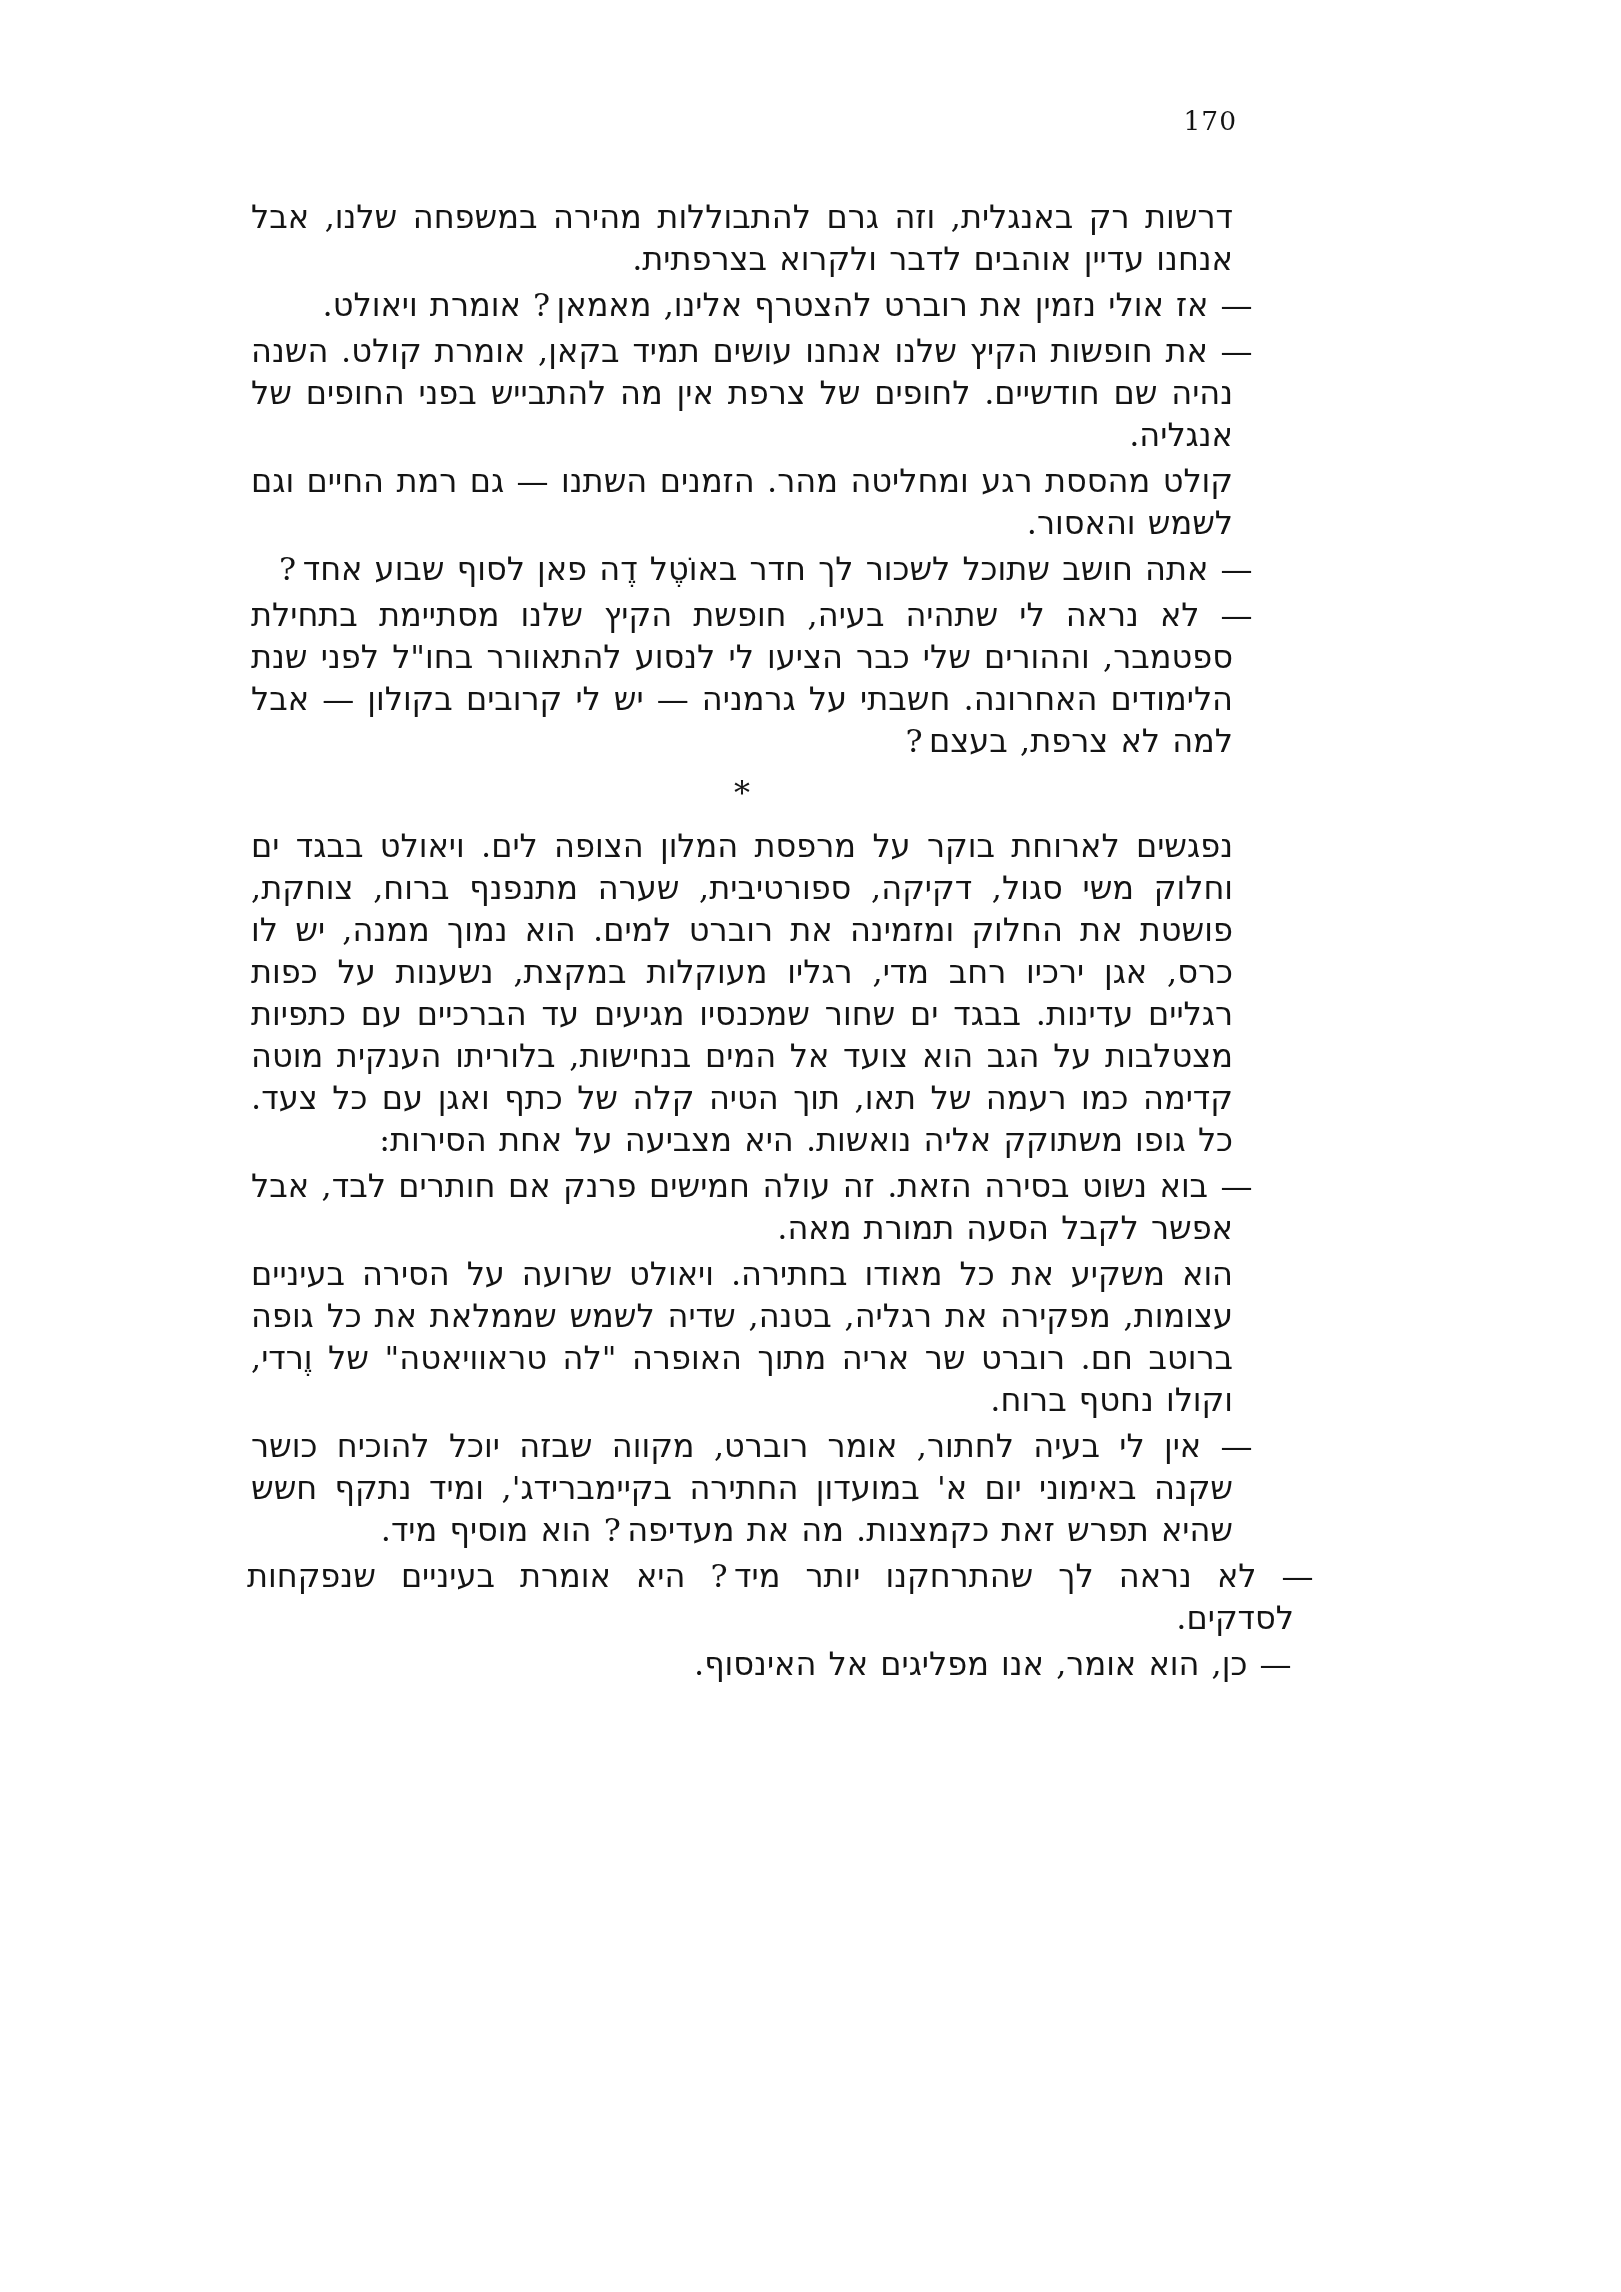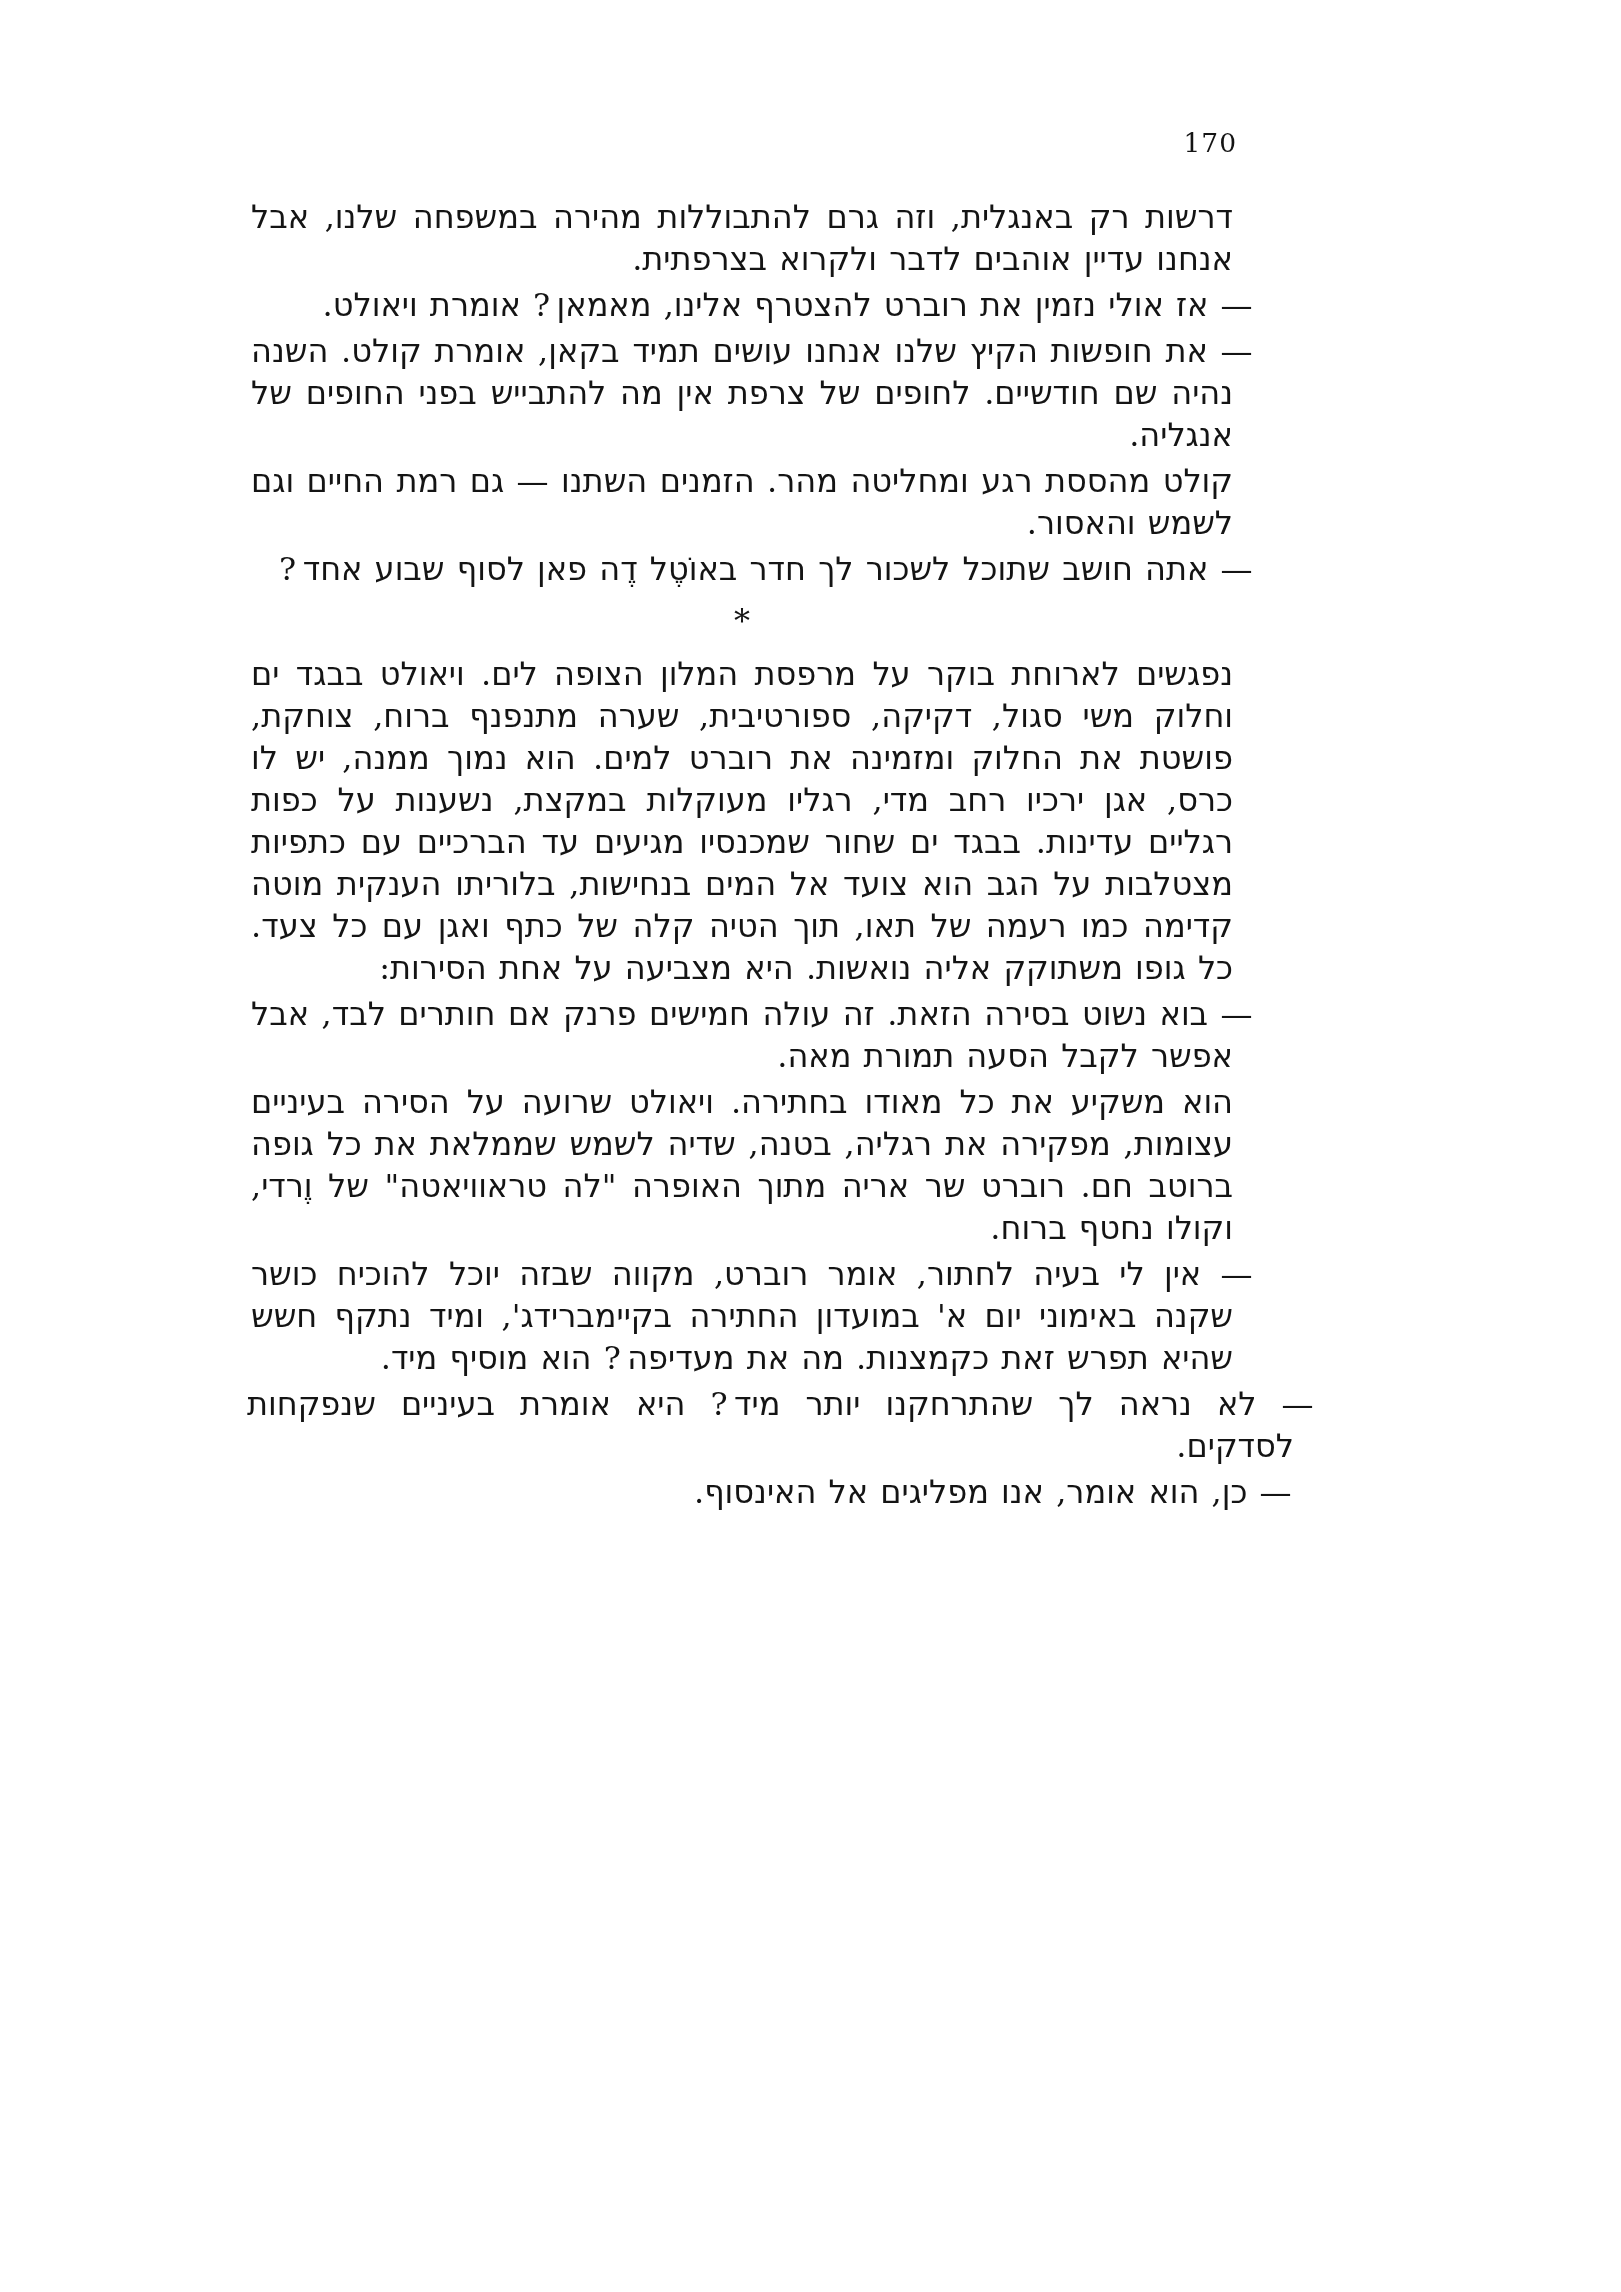--- a/index.html
+++ b/index.html
@@ -11,21 +11,21 @@
     position: relative;
     width: 1621px;
     height: 2293px;
     background: #ffffff;
     font-family: "DejaVu Serif", "DejaVu Sans", serif;
     color: #141414;
     overflow: hidden;
   }
   .page-number {
     position: absolute;
-    top: 127px;
+    top: 105px;
     right: 384px;
     font-size: 26.5px;
     letter-spacing: 1px;
     direction: ltr;
   }
   .text-block {
     position: absolute;
     top: 192px;
     right: 384px;
     width: 990px;
@@ -68,20 +68,21 @@
     <p class="para plain">דרשות רק באנגלית, וזה גרם להתבוללות מהירה במשפחה שלנו,  אבל אנחנו עדיין אוהבים לדבר ולקרוא בצרפתית.</p>
 
     <p class="para dialogue">— אז אולי נזמין את רוברט להצטרף אלינו, מאמאן ? אומרת ויאולט.</p>
 
     <p class="para dialogue">— את חופשות הקיץ שלנו אנחנו עושים תמיד בקאן, אומרת קולט.  השנה נהיה שם חודשיים. לחופים של צרפת אין מה להתבייש בפני החופים של אנגליה.</p>
 
     <p class="para plain">קולט מהססת רגע ומחליטה מהר. הזמנים השתנו  — גם רמת החיים וגם לשמש והאסור.</p>
 
     <p class="para dialogue">— אתה חושב שתוכל לשכור לך חדר באוֹטֶל דֶה פאן לסוף שבוע אחד ?</p>
 
+    <p class="para dialogue">— לא נראה לי שתהיה בעיה, חופשת הקיץ שלנו מסתיימת בתחילת ספטמבר, וההורים שלי כבר הציעו לי לנסוע להתאוורר בחו"ל לפני שנת הלימודים האחרונה. חשבתי על גרמניה — יש לי קרובים בקולון — אבל למה לא צרפת, בעצם ?</p>
 
     <div class="separator">*</div>
 
     <p class="para plain">נפגשים לארוחת בוקר על מרפסת המלון הצופה לים. ויאולט בבגד ים וחלוק משי סגול, דקיקה, ספורטיבית, שערה מתנפנף ברוח, צוחקת, פושטת את החלוק ומזמינה את רוברט למים. הוא נמוך ממנה, יש לו כרס, אגן ירכיו רחב מדי, רגליו מעוקלות במקצת, נשענות על כפות רגליים עדינות. בבגד ים שחור שמכנסיו מגיעים עד הברכיים  עם כתפיות מצטלבות על הגב הוא צועד אל המים בנחישות, בלוריתו הענקית מוטה קדימה כמו רעמה של תאו, תוך הטיה קלה של כתף ואגן עם כל צעד. כל גופו משתוקק אליה נואשות. היא מצביעה על אחת הסירות:</p>
 
     <p class="para dialogue">— בוא נשוט בסירה הזאת. זה עולה חמישים  פרנק אם חותרים לבד, אבל אפשר לקבל הסעה תמורת  מאה.</p>
 
     <p class="para plain">הוא משקיע את כל מאודו בחתירה. ויאולט שרועה על הסירה בעיניים עצומות, מפקירה את רגליה, בטנה, שדיה לשמש שממלאת את כל גופה ברוטב חם. רוברט שר אריה מתוך האופרה "לה טראוויאטה" של וֶרדי, וקולו נחטף ברוח.</p>
 
     <p class="para dialogue">— אין לי בעיה לחתור, אומר רוברט, מקווה שבזה יוכל להוכיח כושר שקנה באימוני יום א' במועדון החתירה בקיימברידג',  ומיד נתקף חשש שהיא תפרש זאת כקמצנות. מה את מעדיפה ? הוא מוסיף מיד.</p>

